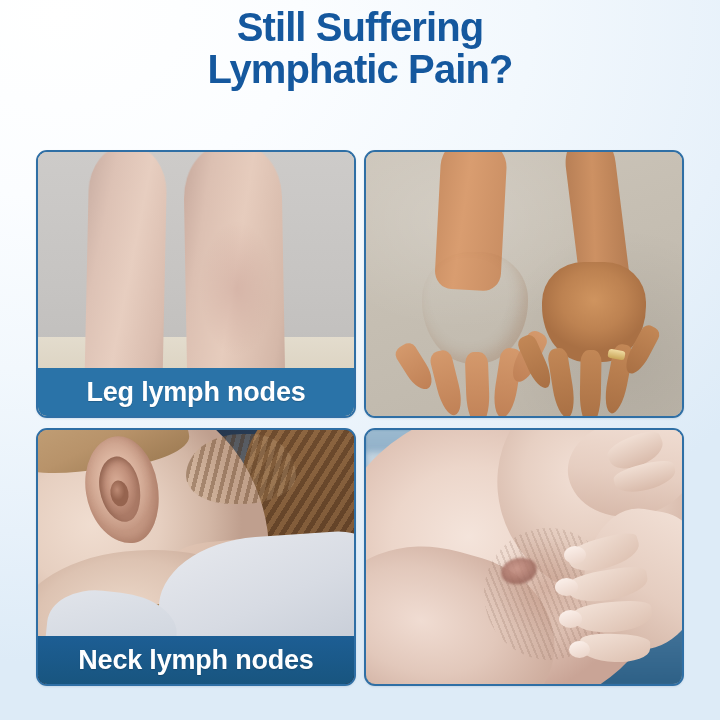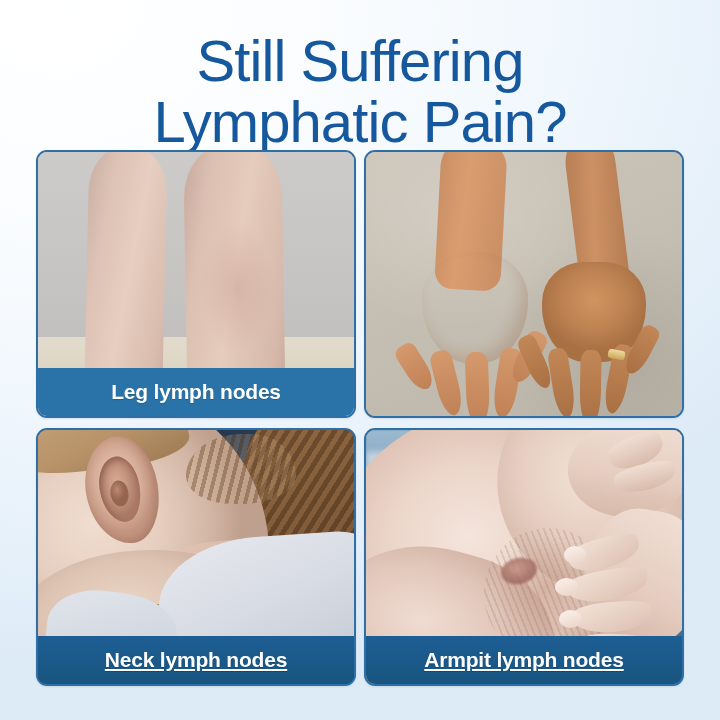--- a/index.html
+++ b/index.html
@@ -13,25 +13,25 @@
   body {
     font-family:"Liberation Sans", sans-serif;
     background:
       radial-gradient(120% 90% at 8% 2%, #ffffff 0%, #fbfdff 28%, #f2f8fd 55%, #e7f1fa 80%, #ddebf7 100%);
     position:relative;
   }
 
   
   .title {
     text-align:center;
-    padding-top:30px;
+    padding-top:6px;
     color:#15589e;
-    font-size:58px;
+    font-size:40px;
     line-height:1.06;
-    font-weight:normal;
+    font-weight:bold;
     letter-spacing:-0.9px;
     -webkit-font-smoothing:antialiased;
   }
   .title .l1 { display:block; }
   .title .l2 { display:block;text-align:center; }
 
   
   .grid {
     position:absolute;
     left:36px; top:150px;
@@ -59,27 +59,27 @@
   }
 
   .caption {
     position:absolute;
     left:0; right:0; bottom:0;
     height:48px;
     display:flex;
     align-items:center;
     justify-content:center;
     color:#ffffff;
-    font-size:21px;
+    font-size:27px;
     font-weight:bold;
     letter-spacing:-0.2px;
     text-shadow:0 1px 1px rgba(0,0,0,.18);
   }
   .cap-light { background:#2a73a8; }
-  .cap-dark  { background:linear-gradient(180deg,#1d5e94 0%,#18557f 100%);text-decoration:underline; }
+  .cap-dark  { background:linear-gradient(180deg,#1d5e94 0%,#18557f 100%); }
 
   
   .legs { background:linear-gradient(180deg,#c9c7c5 0%,#c3c1bf 60%,#bfbdbb 72%, #bfbdbb 72%); }
   .legs .wall {
     position:absolute; left:0; right:0; top:0; height:72%;
     background:linear-gradient(180deg,#cdcbc9 0%,#c6c4c2 70%,#c2c0be 100%);
   }
   .legs .floorline {
     position:absolute; left:0; right:0; top:70%; height:22%;
     background:linear-gradient(180deg,#e3dccd 0%,#ddd5c4 55%,#d6cdbb 100%);
@@ -405,16 +405,15 @@
       <div class="botHand"></div>
       <div class="bf bf1"></div>
         <div class="bf bf2"></div>
         <div class="bf bf3"></div>
         <div class="bf bf4"></div>
       <div class="nail n1"></div>
         <div class="nail n2"></div>
         <div class="nail n3"></div>
         <div class="nail n4"></div>
     </div>
-    <div class="caption cap-dark">Armpit lymph nodes</div>
   </div>
 
 </div>
 
 </body></html>

